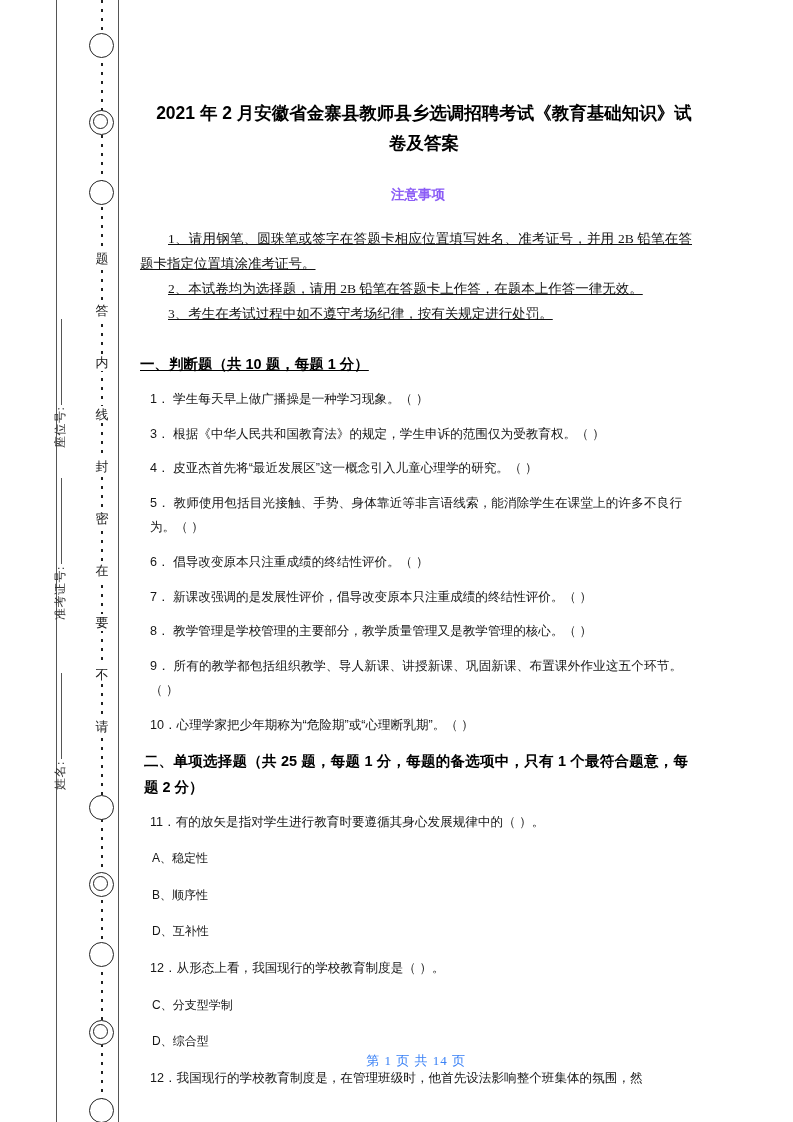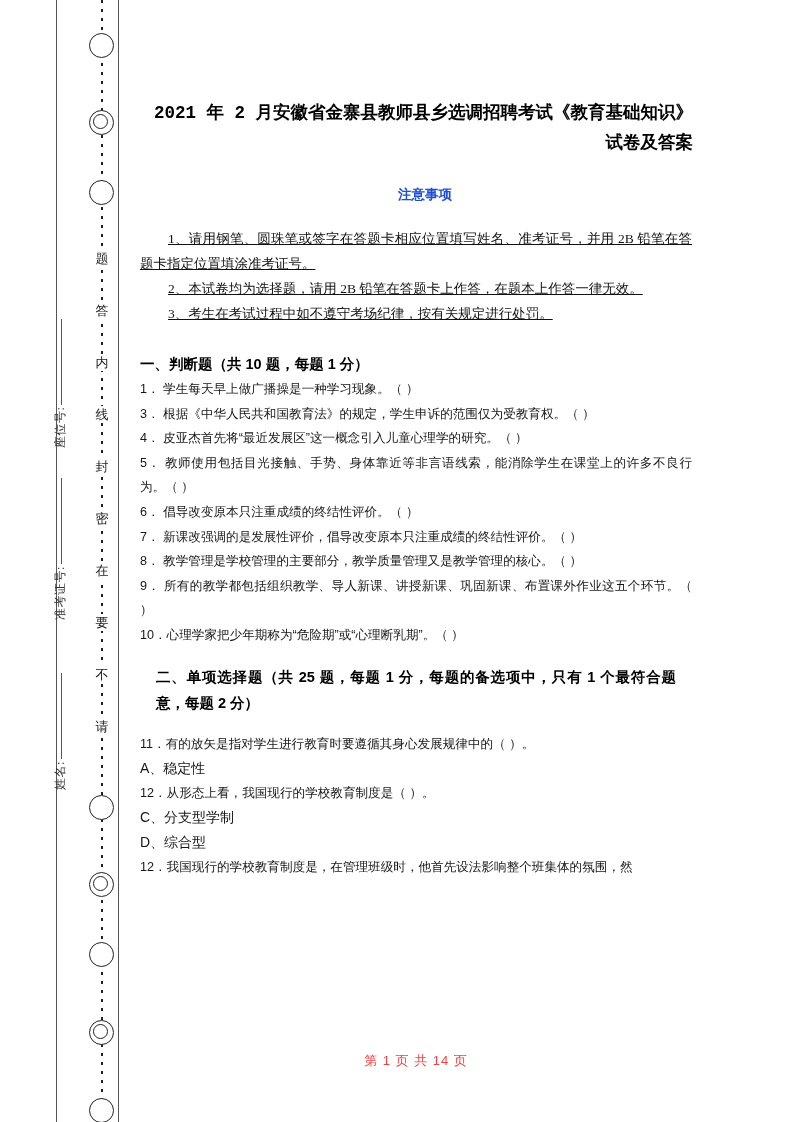--- a/index.html
+++ b/index.html
@@ -116,41 +116,41 @@
     top: 0;
     width: 560px;
     height: 1122px;
   }
 
   h1#doc-title {
     margin: 0;
     padding: 0;
     position: absolute;
     top: 98px;
-    left: 1px;
-    width: 552px;
-    font-family: Liberation Mono, monospace;
+    left: 8px;
+    width: 552px;
+    font-family: Liberation Sans, sans-serif;
     font-weight: bold;
     font-size: 17.5px;
     line-height: 30px;
-    text-align: right;
+    text-align: center;
     color: #000;
     letter-spacing: 0px;
   }
 
   #notice-heading {
     position: absolute;
     top: 186px;
-    left: 9px;
+    left: 2px;
     width: 552px;
     text-align: center;
     font-family: Liberation Mono, monospace;
     font-size: 13.5px;
     font-weight: bold;
-    color: #1d4ed8;
+    color: #8b5cf6;
   }
 
   #notice-block {
     position: absolute;
     top: 226px;
     left: 0;
     width: 552px;
     font-size: 13.5px;
     line-height: 25px;
     color: #111;
@@ -163,67 +163,68 @@
   }
 
   .section-heading {
     font-family: "Liberation Sans", "DejaVu Sans", sans-serif;
     font-weight: bold;
     font-size: 14.5px;
     line-height: 25px;
     color: #000;
     margin: 0;
     text-align: justify;
+    text-decoration: underline;
   }
 
   #questions {
     position: absolute;
     top: 352px;
     left: 0;
     width: 552px;
     font-size: 13px;
     line-height: 24.6px;
     color: #111;
   }
   .q-item {
-    margin: 0;
+    margin: 10px;
     text-align: justify;
     text-justify: inter-ideograph;
     font-family: "Liberation Sans", "DejaVu Sans", sans-serif;
     font-size: 12.6px;
     line-height: 24.6px;
     color: #161616;
   }
   .q-opt {
-    margin: 0;
+    margin: 12px;
     font-family: "Liberation Sans", "DejaVu Sans", sans-serif;
-    font-size: 14px;
+    font-size: 12px;
     line-height: 24.6px;
     color: #161616;
   }
   .sec2-heading {
     font-family: "Liberation Sans", "DejaVu Sans", sans-serif;
     font-weight: bold;
     font-size: 14.5px;
     line-height: 26px;
     color: #000;
-    margin: 16px;
+    margin: 4px;
     text-align: justify;
     text-justify: inter-ideograph;
   }
 
   #footer {
     position: absolute;
     top: 1052px;
     left: 0;
     width: 552px;
     text-align: center;
-    font-family: Liberation Sans, sans-serif;
+    font-family: Liberation Serif, serif;
     font-size: 13px;
-    color: #ef4444;
+    color: #3b82f6;
     letter-spacing: 1px;
   }
 </style>
 </head>
 <body>
 
 <div id="page">
 
   <div id="margin-strip">
 
@@ -289,20 +290,22 @@
       <div class="q-item"><span>6．</span><span> 倡导改变原本只注重成绩的终结性评价。（      ）</span></div>
       <div class="q-item"><span>7．</span><span> 新课改强调的是发展性评价，倡导改变原本只注重成绩的终结性评价。（      ）</span></div>
       <div class="q-item"><span>8．</span><span> 教学管理是学校管理的主要部分，教学质量管理又是教学管理的核心。（      ）</span></div>
       <div class="q-item"><span>9．</span><span>  所有的教学都包括组织教学、导人新课、讲授新课、巩固新课、布置课外作业这五个环节。（      ）</span></div>
       <div class="q-item"><span>10．</span><span>心理学家把少年期称为“危险期”或“心理断乳期”。（      ）</span></div>
 
       <div class="sec2-heading">二、单项选择题（共 25 题，每题 1 分，每题的备选项中，只有 1 个最符合题意，每题 2 分）</div>
 
       <div class="q-item"><span>11．</span><span>有的放矢是指对学生进行教育时要遵循其身心发展规律中的（      ）。</span></div>
       <div class="q-opt">A、稳定性</div>
+      <div class="q-opt">B、顺序性</div>
+      <div class="q-opt">D、互补性</div>
 
       <div class="q-item"><span>12．</span><span>从形态上看，我国现行的学校教育制度是（      ）。</span></div>
       <div class="q-opt">C、分支型学制</div>
       <div class="q-opt">D、综合型</div>
 
       <div class="q-item"><span>12．</span><span>我国现行的学校教育制度是，在管理班级时，他首先设法影响整个班集体的氛围，然</span></div>
 
     </div>
 
     <div id="footer">第 1 页  共 14 页</div>

